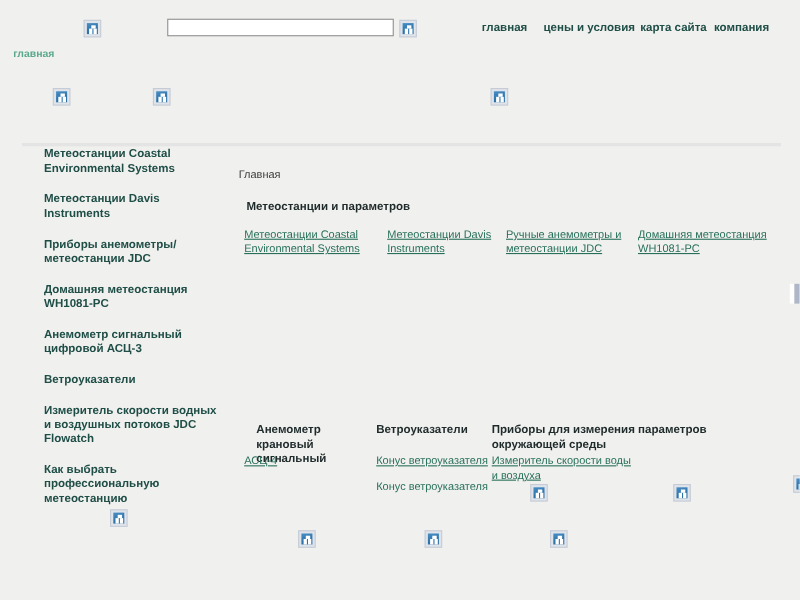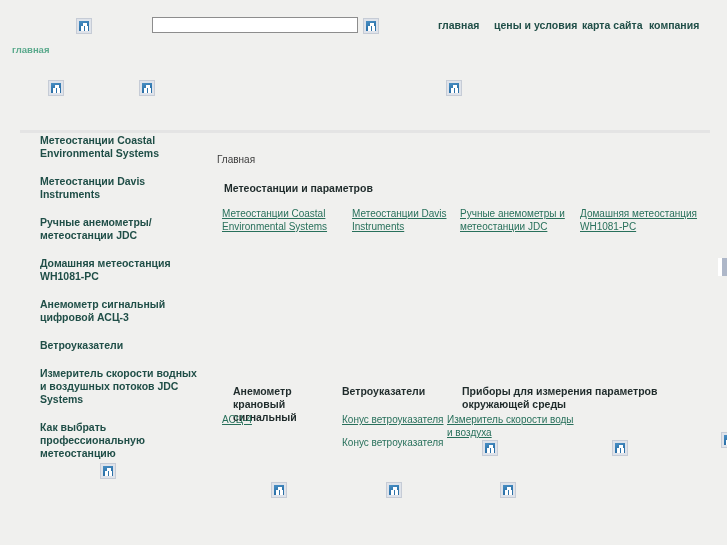--- a/index.html
+++ b/index.html
@@ -203,21 +203,21 @@
   #s1-c4 { left: 370px; top: 57px;  width: 130px; }
 
   
   .mid-img-a { position: absolute; left: 272px; top: 290px; }
   .mid-img-b { position: absolute; left: 402px; top: 290px; }
   .mid-img-c { position: absolute; left: 511px; top: 282px; }
 
   
   #s2-c1-title { left: 12px;  top: 235px; width: 110px; margin-left: 11px; }
   #s2-c2-title { left: 132px; top: 235px; width: 110px; }
-  #s2-c3-title { left: 252px; top: 235px; width: 240px; }
+  #s2-c3-title { left: 237px; top: 235px; width: 240px; }
 
   #s2-c1-link { left: 12px;  top: 263px; }
   #s2-c2-link { left: 132px; top: 263px; }
   #s2-c2-text { left: 132px; top: 286px; }
   #s2-c3-link { left: 237px; top: 263px; width: 130px; }
 
   
   .bot-img-a { position: absolute; left: 100px; top: 463px; }
   .bot-img-b { position: absolute; left: 271px; top: 482px; }
   .bot-img-c { position: absolute; left: 386px; top: 482px; }
@@ -275,25 +275,25 @@
   <span class="broken-img hdr-img-c">
       <span class="bi-inner"></span>
     </span>
 
   <div id="header-divider"></div>
 </div>
 
 <div id="sidebar">
   <a href="#" class="side-item">Метеостанции Coastal Environmental Systems</a>
   <a href="#" class="side-item">Метеостанции Davis Instruments</a>
-  <a href="#" class="side-item">Ручные анемометры/метеостанции JDC</a>
+  <a href="#" class="side-item">Приборы анемометры/метеостанции JDC</a>
   <a href="#" class="side-item">Домашняя метеостанция WH1081-PC</a>
   <a href="#" class="side-item">Анемометр сигнальный цифровой АСЦ-3</a>
   <a href="#" class="side-item">Ветроуказатели</a>
-  <a href="#" class="side-item">Измеритель скорости водных и воздушных потоков JDC Systems</a>
+  <a href="#" class="side-item">Измеритель скорости водных и воздушных потоков JDC Flowatch</a>
   <a href="#" class="side-item">Как выбрать профессиональную метеостанцию</a>
 </div>
 
 <div id="main">
 
   <div id="breadcrumb-main">Главная</div>
 
   <div class="sec-title" id="section1-title">Метеостанции и параметров</div>
 
   <a href="#" class="col-link" id="s1-c1">Метеостанции Coastal Environmental Systems</a>

